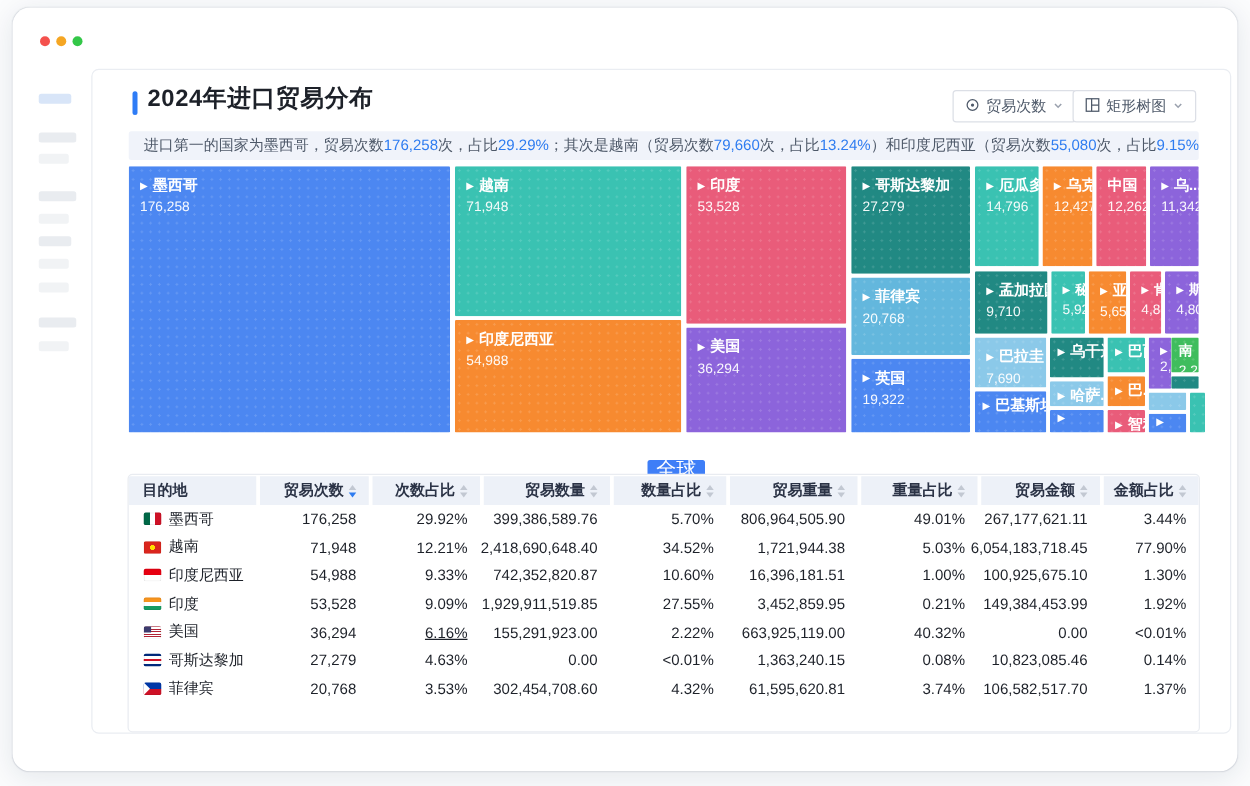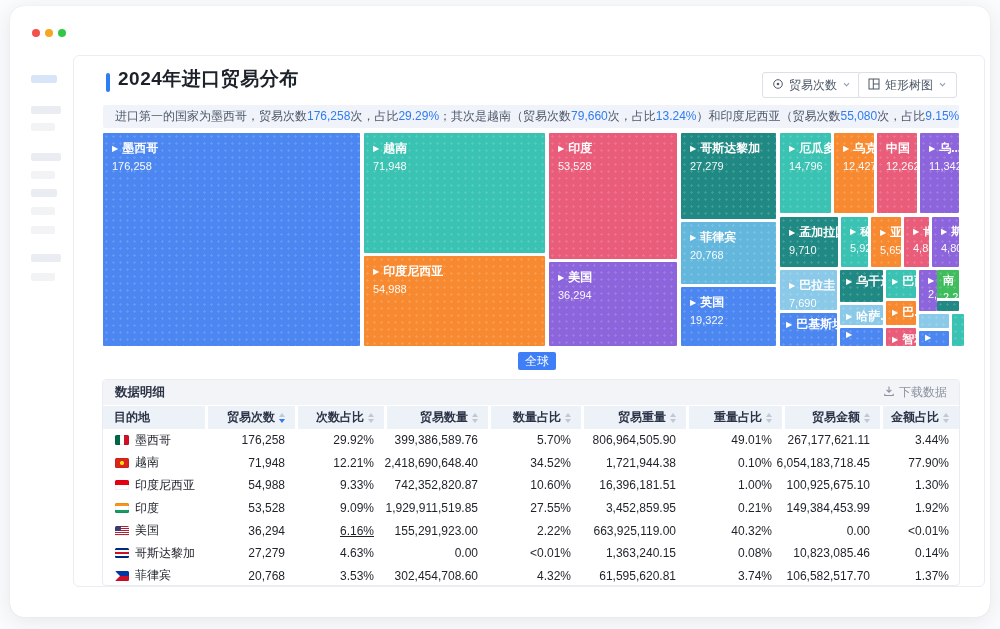--- a/index.html
+++ b/index.html
@@ -41,22 +41,22 @@
     background-size:7px 7px; }
   .cell .nm { font-size:12px; font-weight:600; white-space:nowrap; display:flex; align-items:center; gap:4px; }
   .cell .nm .tri { font-size:8px; line-height:1; }
   .cell .vl { font-size:11px; margin-top:3px; opacity:.95; white-space:nowrap; }
   .c-blue{background-color:#4c87f1;} .c-teal{background-color:#3ac2b2;}
   .c-orange{background-color:#f78a30;} .c-rose{background-color:#e95c7a;}
   .c-purple{background-color:#8c64db;} .c-darkteal{background-color:#218983;}
   .c-skyblue{background-color:#63b7dd;} .c-lightblue{background-color:#8bc9e9;}
   .c-green{background-color:#3fbd5d;}
 
-  .globe { position:absolute; left:444px; top:296px; height:18px; padding:0 7px;
-    background:#3e7ef7; color:#fff; font-size:12px; line-height:18px; border:none;
+  .globe { position:absolute; left:444px; top:312px; height:18px; padding:0 7px;
+    background:#3e7ef7; color:#fff; font-size:16px; line-height:18px; border:none;
     border-radius:2px; cursor:pointer; }
 
   .card { position:absolute; left:28px; top:323px; width:858px; height:207px;
     border:1px solid #e9ecf1; border-radius:4px; overflow:hidden; background:#fff; }
   .card-head { height:25px; background:#f2f4f8; display:flex; align-items:center;
     justify-content:space-between; padding:0 12px; }
   .card-title { font-size:12.5px; font-weight:700; color:#283042; }
   .download { display:flex; align-items:center; gap:4px; font-size:12px; color:#8a919f; cursor:pointer; }
 
   .thead { display:flex; gap:3px; height:23px; margin-top:1px; }
@@ -335,32 +335,20 @@
           <div class="nm">
             <span class="tri">▶</span>
           </div>
         </div>
         <div class="cell c-teal" style="left: 849px; top: 181px; width: 7px; height: 32px; padding: 3px 6px;"></div>
       </div>
 
     <button class="globe">全球</button>
 
     <div class="card">
-      <div class="card-head">
-        <span class="card-title">数据明细</span>
-        <span class="download">
-          <span>
-            <svg width="12" height="12" viewBox="0 0 12 12" fill="none" stroke="#8a919f" stroke-width="1.1">
-                <path d="M6 1.5v5.5M3.6 4.8 6 7.2l2.4-2.4"></path>
-                <path d="M1.8 8.7v1.8h8.4V8.7"></path>
-              </svg>
-          </span>
-          <span>下载数据</span>
-        </span>
-      </div>
       <div class="thead" id="thead">
           <div class="th txt" style="width: 102px;">
             <span>目的地</span>
           </div>
           <div class="th num" style="width: 87px;">
             <span>贸易次数</span>
             <span class="sort">
               <i class="up"></i>
               <i class="dn active"></i>
             </span>
@@ -433,21 +421,21 @@
           <div class="trow">
             <div class="td txt" style="width: 102px;">
               <span class="flag flag-vn"></span>
               <span>越南</span>
             </div>
             <div class="td num" style="width: 87px;">71,948</div>
             <div class="td num" style="width: 86px;">12.21%</div>
             <div class="td num" style="width: 101px;">2,418,690,648.40</div>
             <div class="td num" style="width: 90px;">34.52%</div>
             <div class="td num" style="width: 102px;">1,721,944.38</div>
-            <div class="td num" style="width: 93px;">0.10%</div>
+            <div class="td num" style="width: 93px;">5.03%</div>
             <div class="td num" style="width: 95px;">6,054,183,718.45</div>
             <div class="td num" style="width: 76px;">77.90%</div>
           </div>
           <div class="trow">
             <div class="td txt" style="width: 102px;">
               <span class="flag flag-id"></span>
               <span>印度尼西亚</span>
             </div>
             <div class="td num" style="width: 87px;">54,988</div>
             <div class="td num" style="width: 86px;">9.33%</div>

